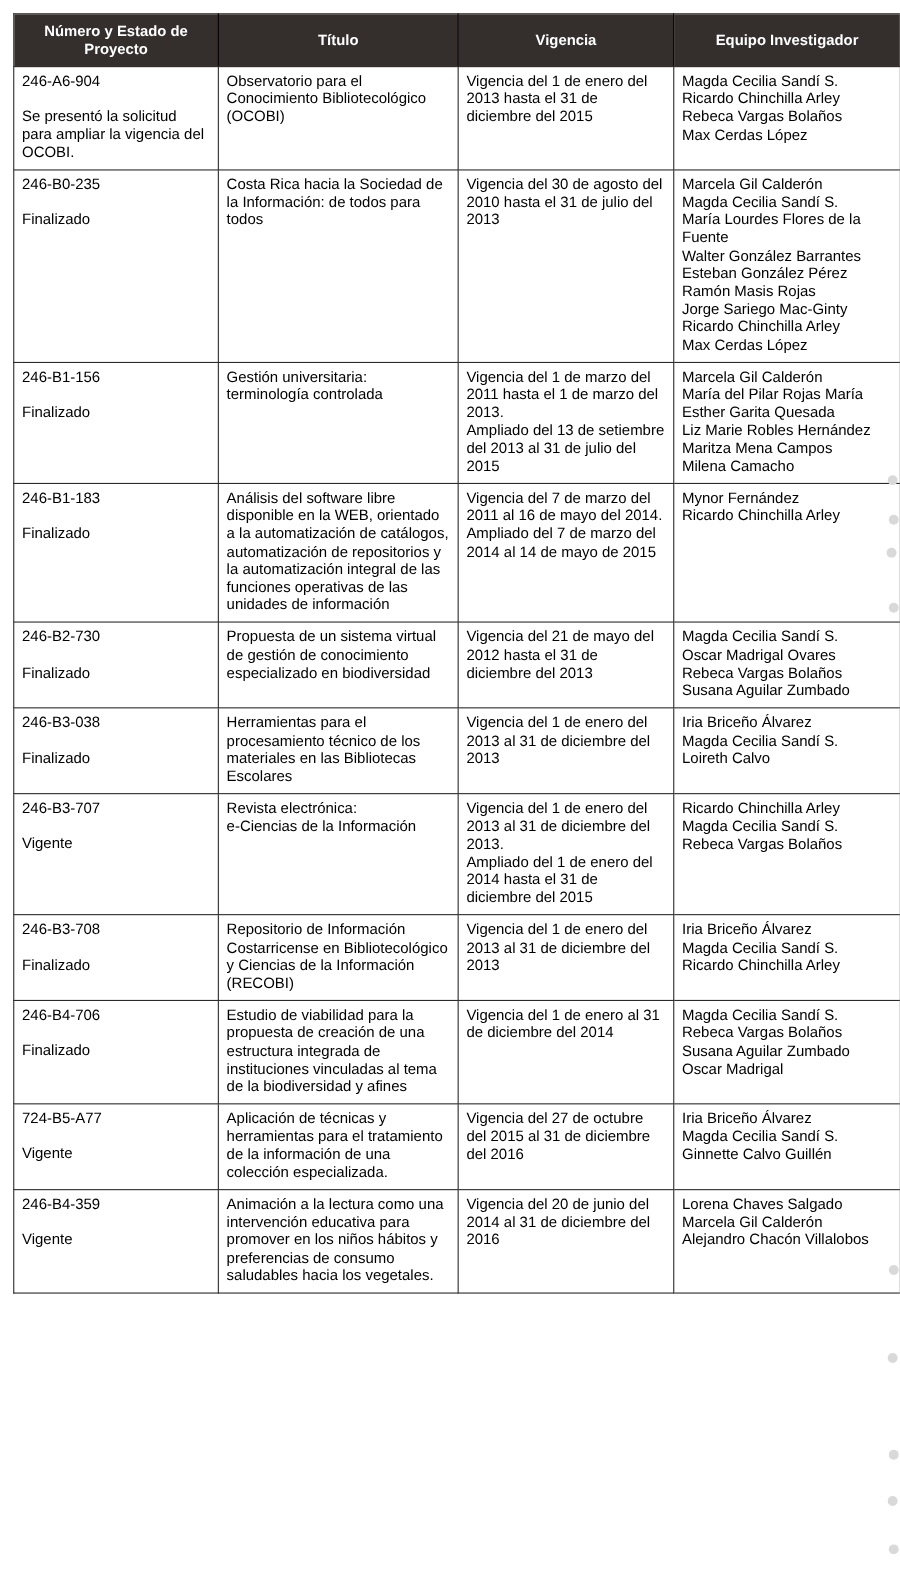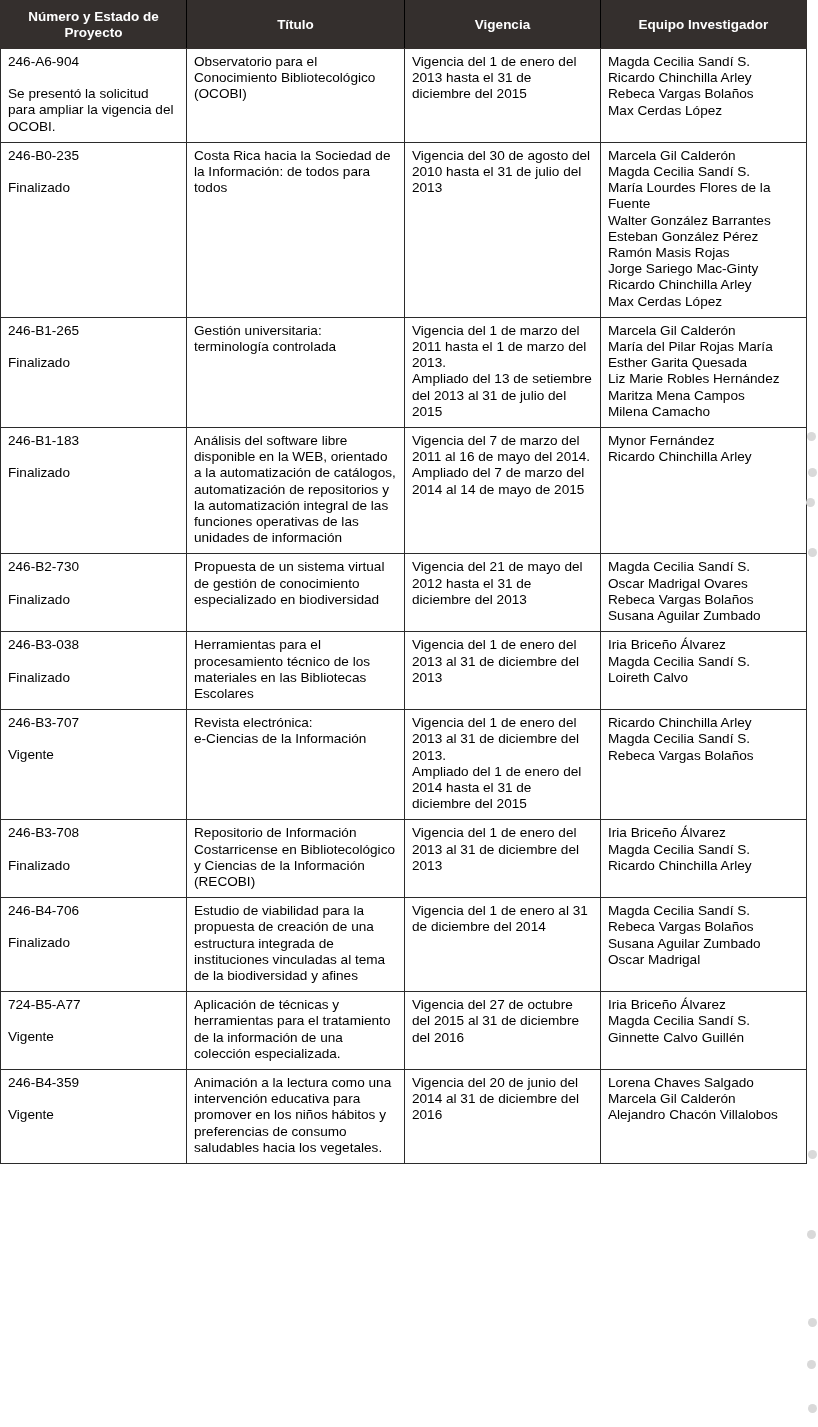--- a/index.html
+++ b/index.html
@@ -11,21 +11,21 @@
   }
   body {
     font-family: "Liberation Sans", sans-serif;
     color: #1a1a1a;
   }
 
   #projects-table {
     width: 806px;
     border-collapse: collapse;
     table-layout: fixed;
-    margin: 0;
+    margin: 12px;
   }
 
   #projects-table col.c-num   { width: 186px; }
   #projects-table col.c-tit   { width: 218px; }
   #projects-table col.c-vig   { width: 196px; }
   #projects-table col.c-equ   { width: 206px; }
 
   #projects-table thead th {
     background: #342F2D;
     color: #ffffff;
@@ -117,21 +117,21 @@
 Magda Cecilia Sandí S.
 María Lourdes Flores de la Fuente
 Walter González Barrantes
 Esteban González Pérez
 Ramón Masis Rojas
 Jorge Sariego Mac-Ginty
 Ricardo Chinchilla Arley
 Max Cerdas López</td>
       </tr>
       <tr>
-        <td class="cell-num"><span class="pid">246-B1-265</span><span class="pstatus">Finalizado</span></td>
+        <td class="cell-num"><span class="pid">246-B1-156</span><span class="pstatus">Finalizado</span></td>
         <td>Gestión universitaria: terminología controlada</td>
         <td>Vigencia del 1 de marzo del 2011 hasta el 1 de marzo del 2013.
 Ampliado del 13 de setiembre del 2013 al 31 de julio del 2015</td>
         <td>Marcela Gil Calderón
 María del Pilar Rojas María
 Esther Garita Quesada
 Liz Marie Robles Hernández
 Maritza Mena Campos
 Milena Camacho</td>
       </tr>

